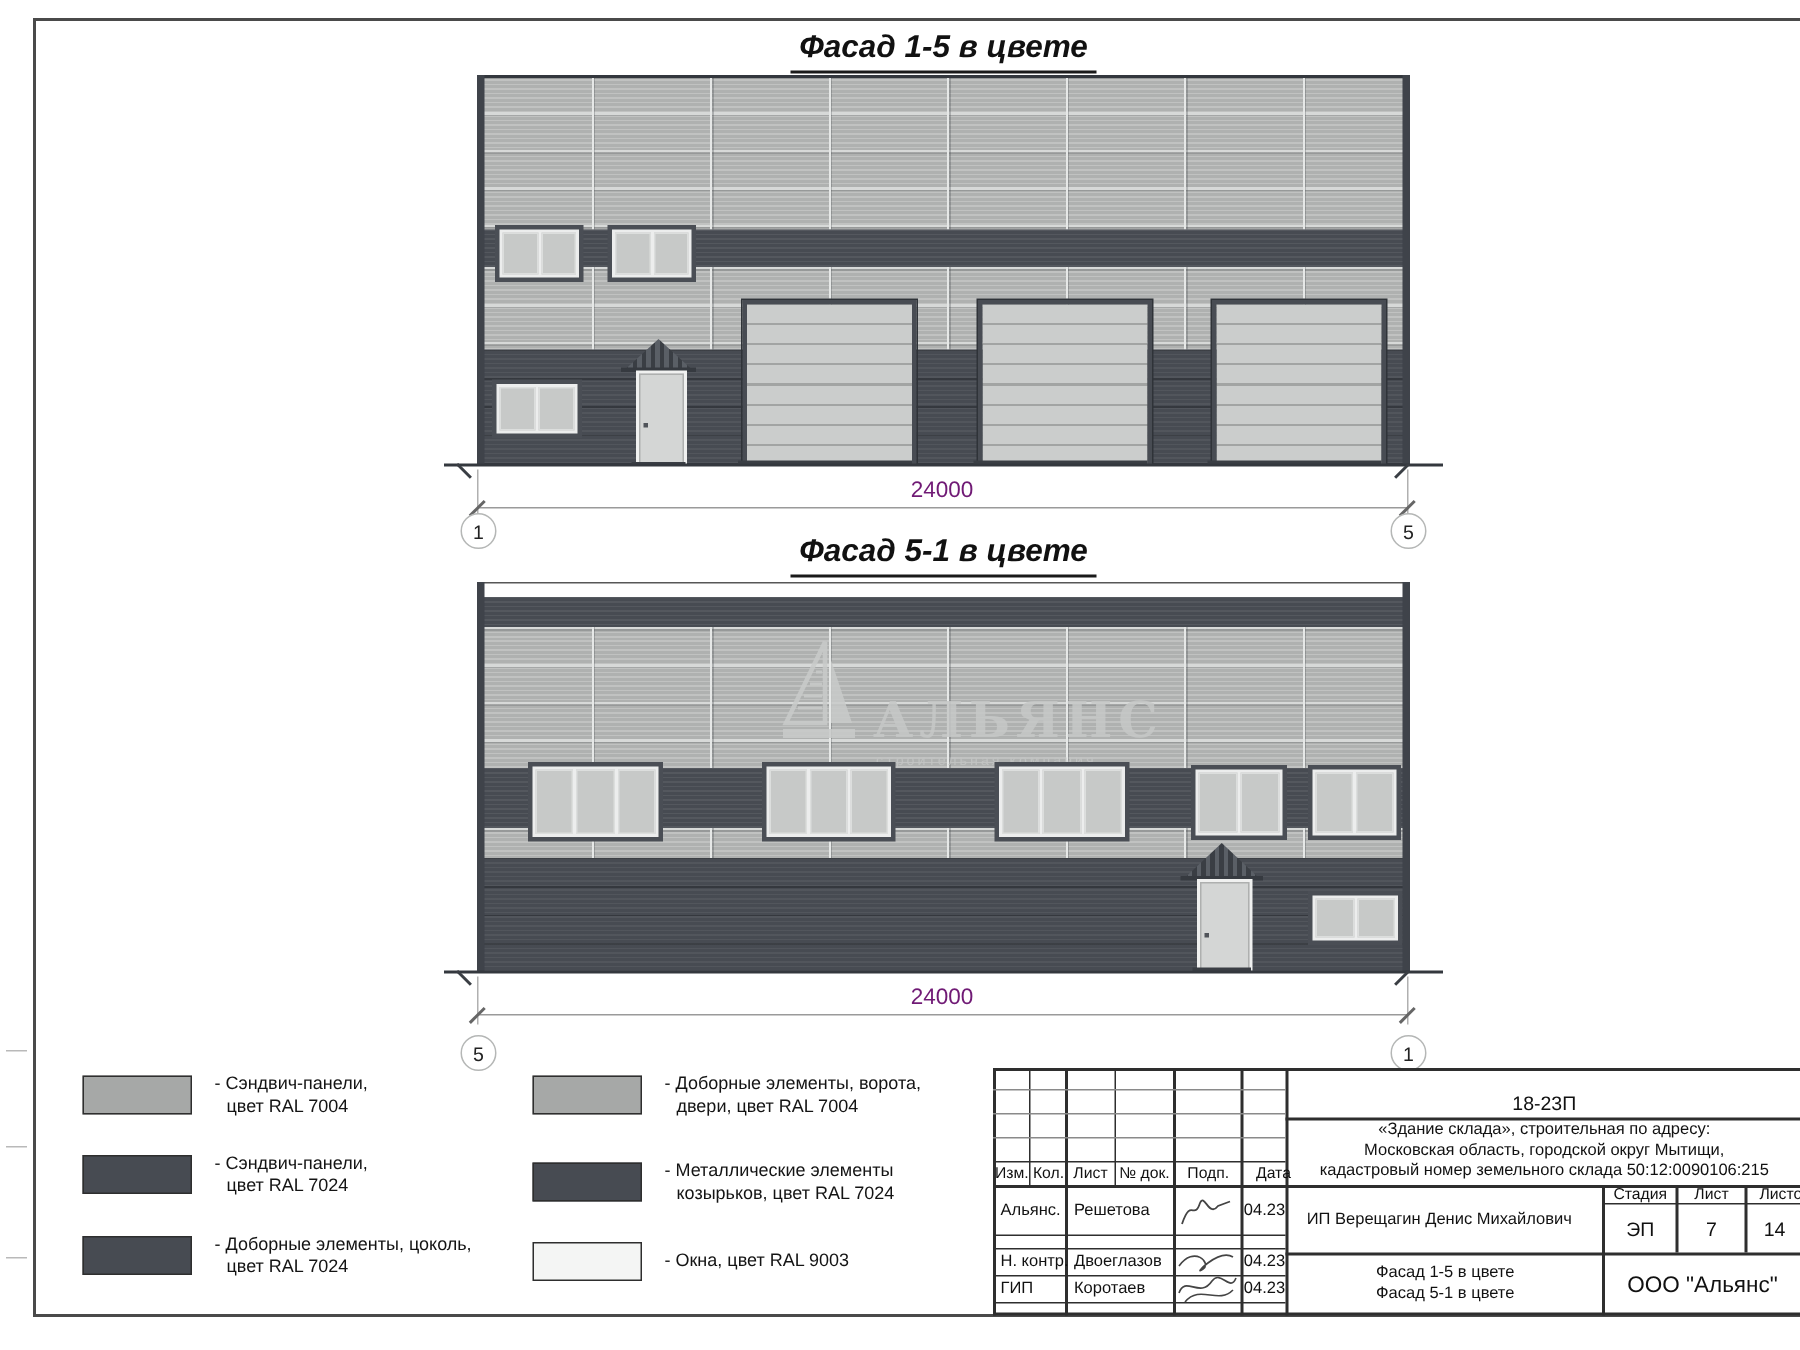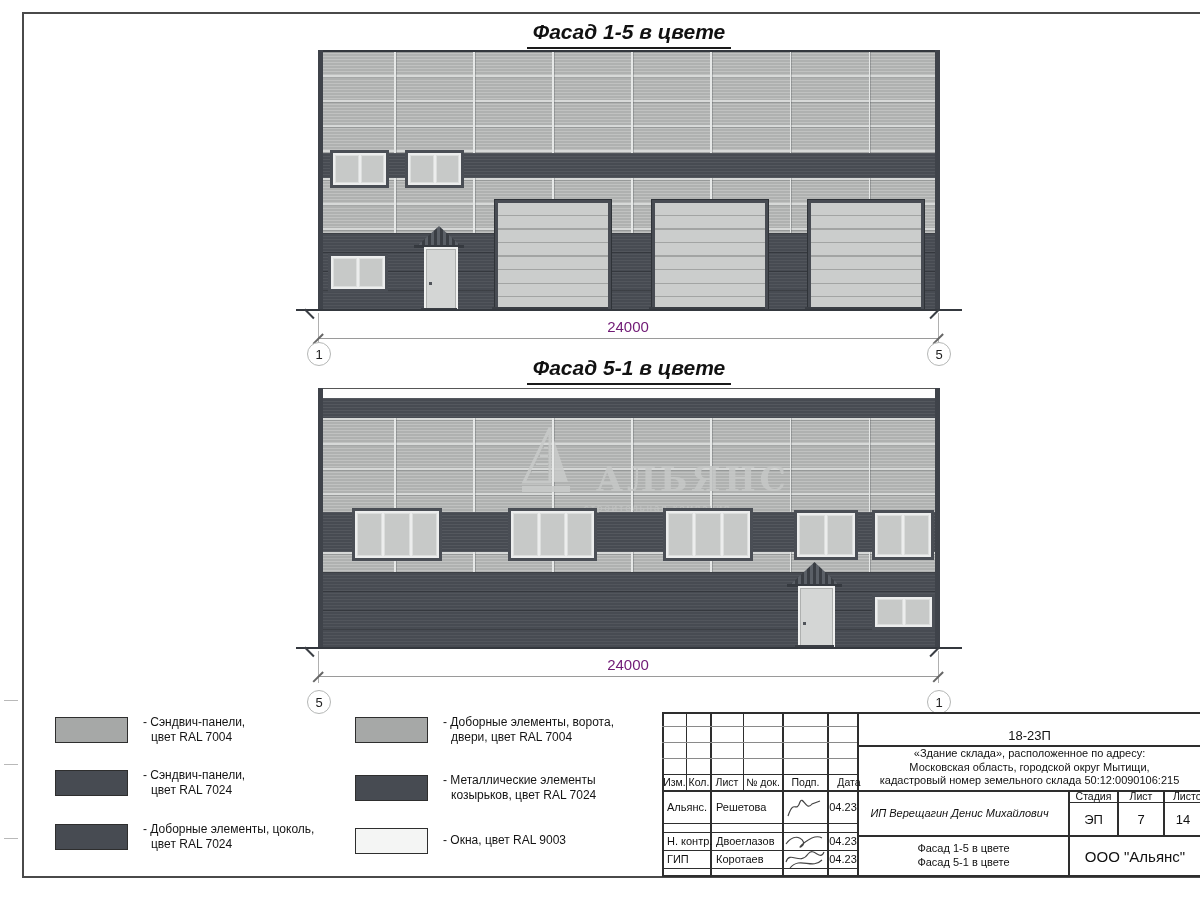--- a/index.html
+++ b/index.html
@@ -45,21 +45,21 @@
   .gdiag{position:absolute;width:13px;height:1.5px;background:#3a3e44;}
   
   .ext{position:absolute;width:1px;background:#b0b0b0;}
   .dim{position:absolute;height:1px;background:#9a9a9a;}
   .tick{position:absolute;width:14px;height:1.5px;background:#666;transform:rotate(-45deg);}
   .dimlab{position:absolute;font-size:15px;color:#701a75;text-align:center;}
   .axc{position:absolute;width:22px;height:22px;border:1.5px solid #b5b7b6;border-radius:50%;
       background:#fff;display:flex;align-items:center;justify-content:center;font-size:13px;color:#222;}
   
   .wm{position:absolute;opacity:.85;}
-  .wm-row{display:flex;align-items:flex-end;gap:24px;}
+  .wm-row{display:flex;align-items:flex-end;gap:10px;}
   .wm-text{font-family:"DejaVu Serif",serif;font-weight:bold;font-size:33px;letter-spacing:4px;color:#c6c8c7;line-height:1;}
   .wm-sub{font-size:9.5px;letter-spacing:2px;color:#c3c5c4;margin:6px 0 0 64px;}
   
   .sw{position:absolute;width:71px;height:24px;border:1px solid #2e2e2e;}
   .lg{position:absolute;font-size:12px;color:#141414;line-height:15px;white-space:nowrap;}
   .lg .l2{padding-left:8px;}
   
   .tb{position:absolute;left:662px;top:712px;width:538px;height:165px;}
   .b{position:absolute;background:#2e2e2e;}
   .b.thin{background:#8a8a8a;}
@@ -331,25 +331,25 @@
 
     <svg class="sig" style="left:122px;top:80px;" width:42="" height:30="" width="42" height="30" viewBox="0 0 42 30">
       <path d="M4 24 C10 6 12 22 16 10 C19 3 22 20 28 12 L36 9" fill="none" stroke="#444" stroke-width="1.2"></path>
     </svg>
     <svg class="sig" style="left:120px;top:116px;" width="46" height="44" viewBox="0 0 46 44">
       <path d="M4 16 C14 2 26 14 20 18 C12 24 30 4 40 10 M4 34 C8 22 18 38 26 26 C32 18 38 34 42 24 M8 40 C18 28 30 42 40 32" fill="none" stroke="#444" stroke-width="1.1"></path>
     </svg>
 
     <div class="cell" style="left:197px;top:8px;width:341px;height:31px;font-size:13px;">18-23П</div>
     <div class="cell" style="left:197px;top:33px;width:341px;height:45px;flex-direction:column;font-size:11px;line-height:13.5px;">
-      <div>«Здание склада», расположенное по адресу:</div>
+      <div>«Здание склада», строительная по адресу:</div>
       <div>Московская область, городской округ Мытищи,</div>
       <div>кадастровый номер земельного склада 50:12:0090106:215</div>
     </div>
-    <div class="cell" style="left:197px;top:80px;width:201px;height:43px;font-style:italic;">ИП Верещагин Денис Михайлович</div>
+    <div class="cell" style="left:197px;top:80px;width:201px;height:43px;">ИП Верещагин Денис Михайлович</div>
     <div class="cell" style="left:408px;top:78px;width:47px;height:12px;font-size:10.5px;">Стадия</div>
     <div class="cell" style="left:457px;top:78px;width:44px;height:12px;font-size:10.5px;">Лист</div>
     <div class="cell" style="left:503px;top:78px;width:50px;height:12px;font-size:10.5px;">Листов</div>
     <div class="cell" style="left:408px;top:91px;width:47px;height:32px;font-size:13px;">ЭП</div>
     <div class="cell" style="left:457px;top:91px;width:44px;height:32px;font-size:13px;">7</div>
     <div class="cell" style="left:503px;top:91px;width:36px;height:32px;font-size:13px;">14</div>
     <div class="cell" style="left:197px;top:123px;width:209px;height:40px;flex-direction:column;font-size:11px;line-height:14px;">
       <div>Фасад 1-5 в цвете</div>
       <div>Фасад 5-1 в цвете</div>
     </div>

